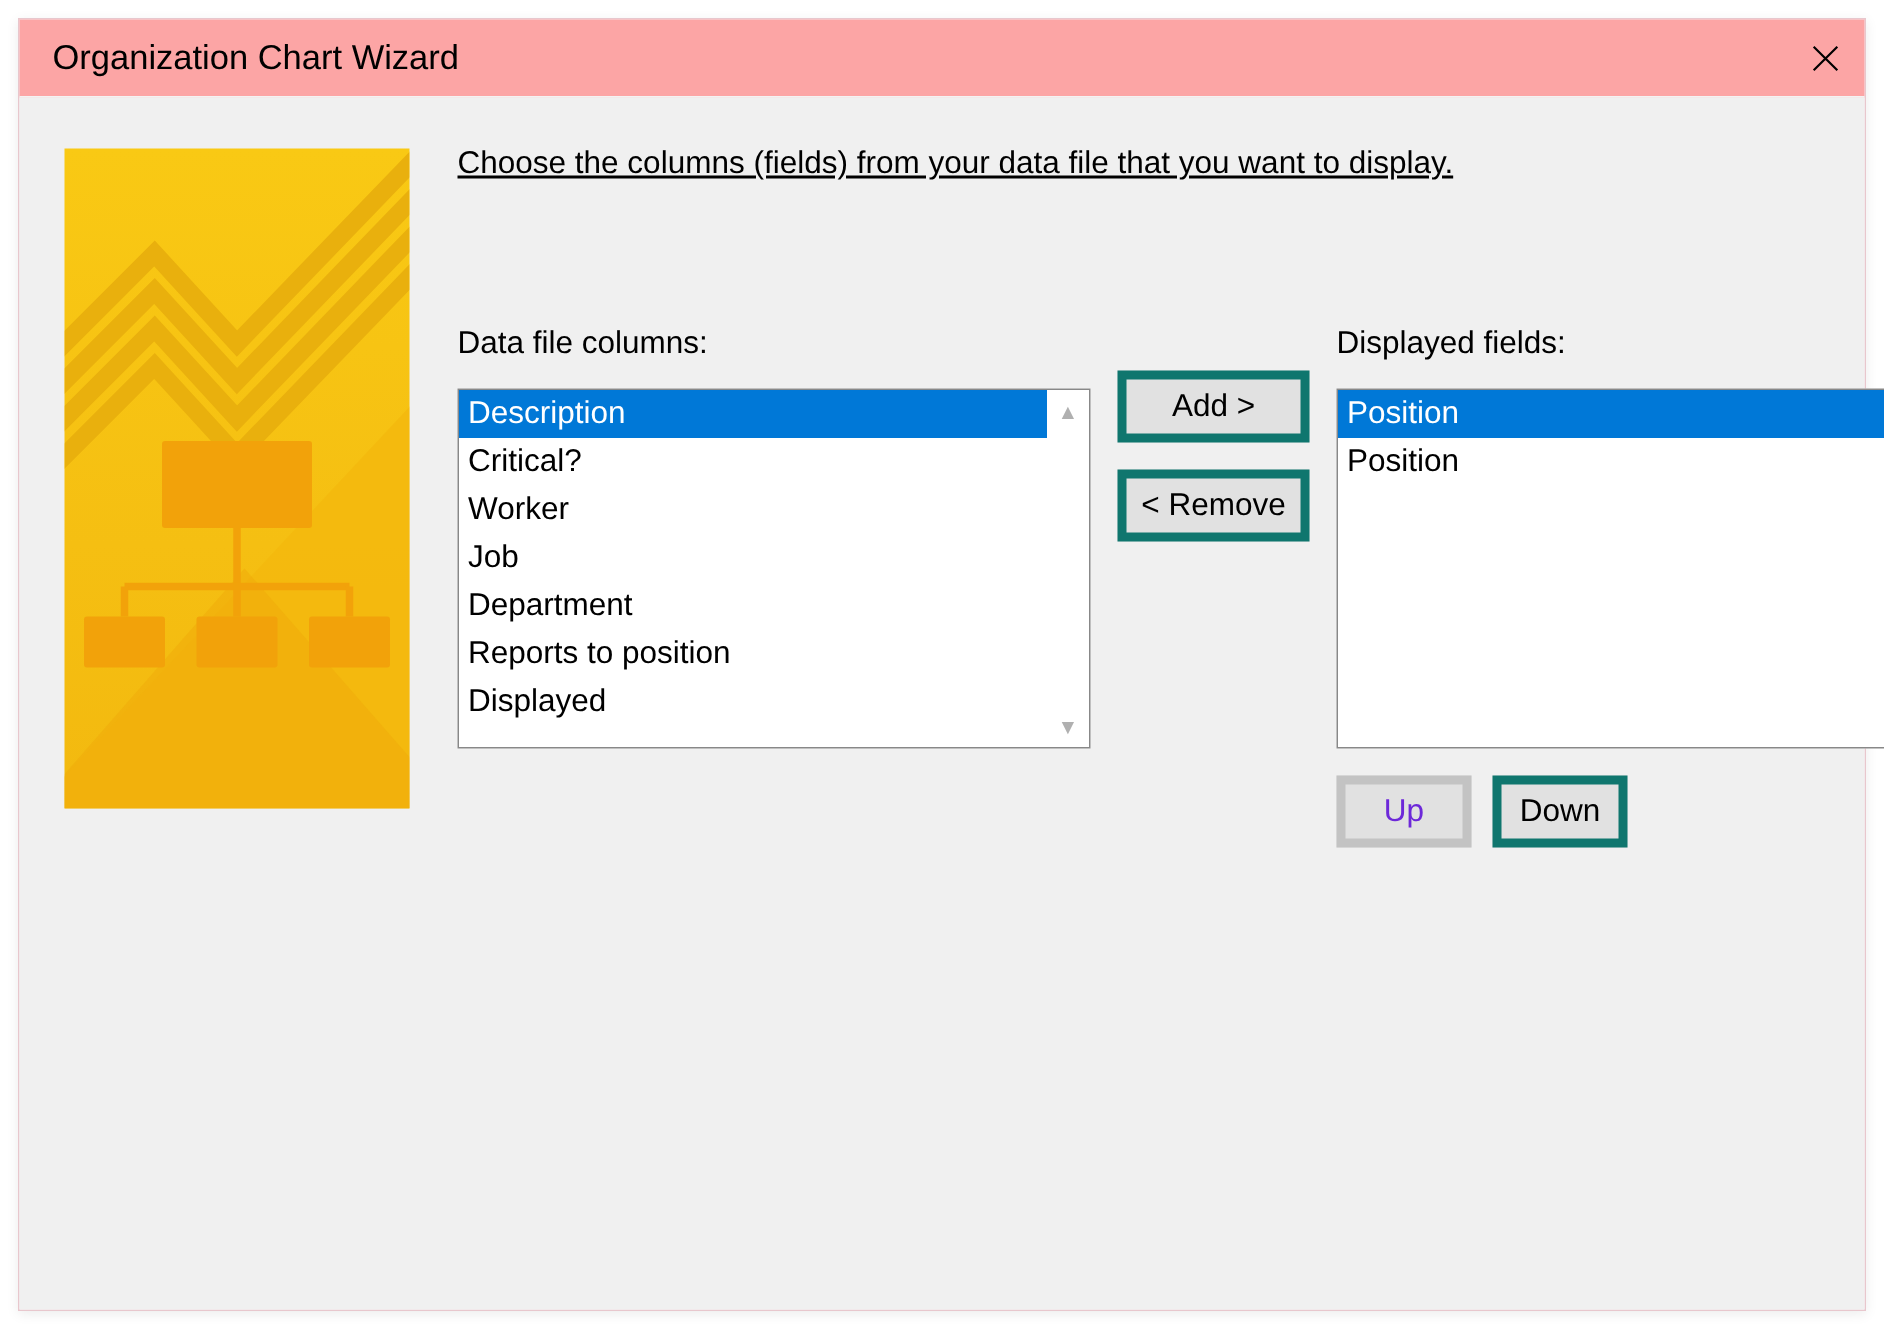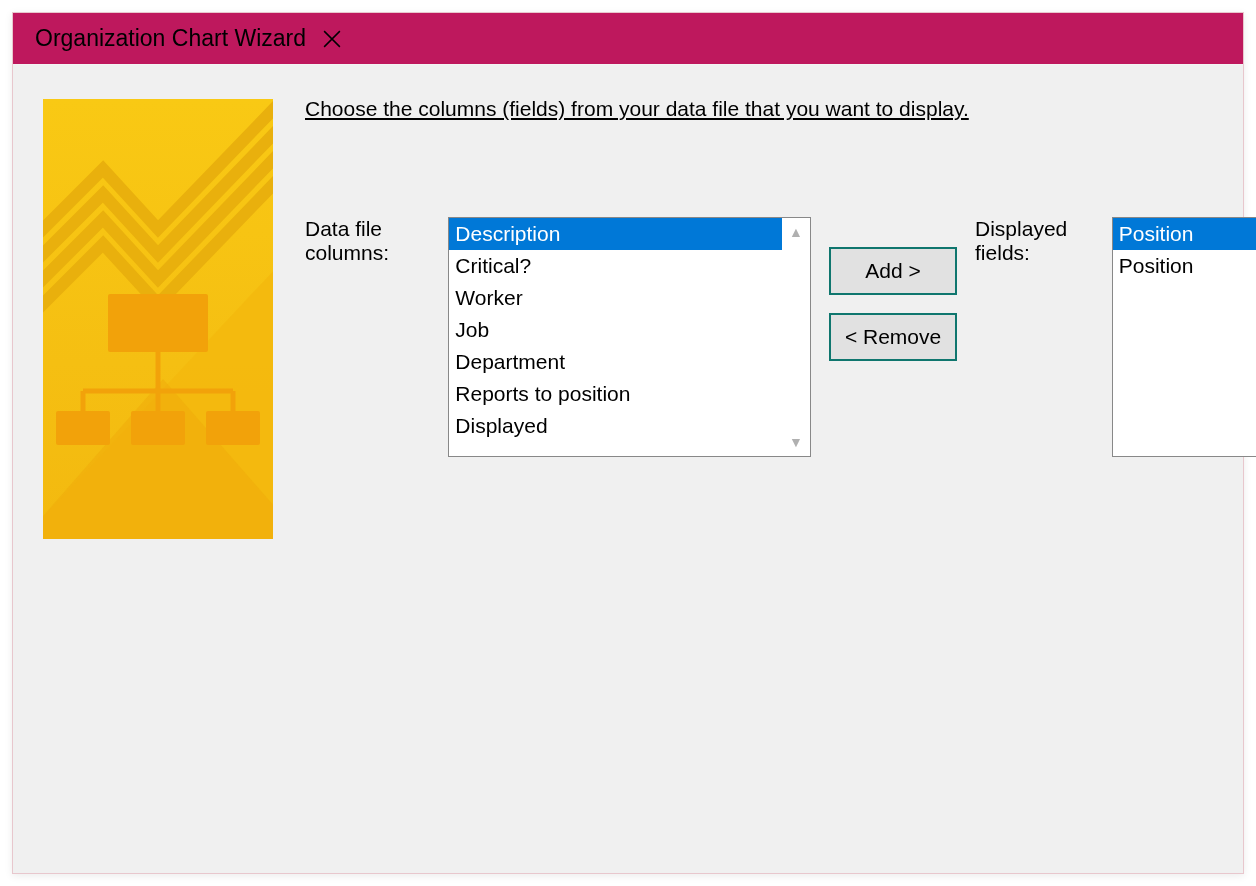--- a/index.html
+++ b/index.html
@@ -17,23 +17,24 @@
     border: 1px solid #e8c7cd;
     background: #fff;
     display: flex;
     flex-direction: column;
     box-shadow: 0 2px 8px rgba(0,0,0,0.08);
   }
   .titlebar {
     height: 52px;
     display: flex;
     align-items: center;
+    justify-content: space-between;
     padding: 0 0 0 22px;
     border-bottom: 1px solid #f3f3f3;
-    background: #be185d;
+    background: #fca5a5;
   }
   .titlebar-title {
     font-size: 23px;
     font-weight: 400;
     color: #000;
   }
   .titlebar-close {
     width: 52px;
     height: 52px;
     display: flex;
@@ -71,21 +72,21 @@
   .instruction {
     font-size: 21px;
     color: #000;
     margin-bottom: 96px;
     text-decoration: underline;
   }
   .cols {
     display: flex;
     align-items: flex-start;
   }
-  .col { display: flex; flex-direction: row; }
+  .col { display: flex; flex-direction: column; }
   .col-label {
     font-size: 21px;
     color: #000;
     margin-bottom: 18px;
   }
   .listbox {
     width: 422px;
     height: 240px;
     border: 1px solid #888;
     background: #fff;
@@ -125,21 +126,21 @@
   .middle-buttons {
     display: flex;
     flex-direction: column;
     gap: 18px;
     margin: 30px 18px 0 18px;
   }
   .btn {
     font-family: inherit;
     font-size: 21px;
     background: #e1e1e1;
-    border: 2px solid #0f766e;
+    border: 6px solid #0f766e;
     padding: 0;
     height: 48px;
     min-width: 128px;
     cursor: pointer;
     color: #000;
   }
   .btn:disabled {
     color: #6d28d9;
     cursor: default;
     border-color: #c3c3c3;

